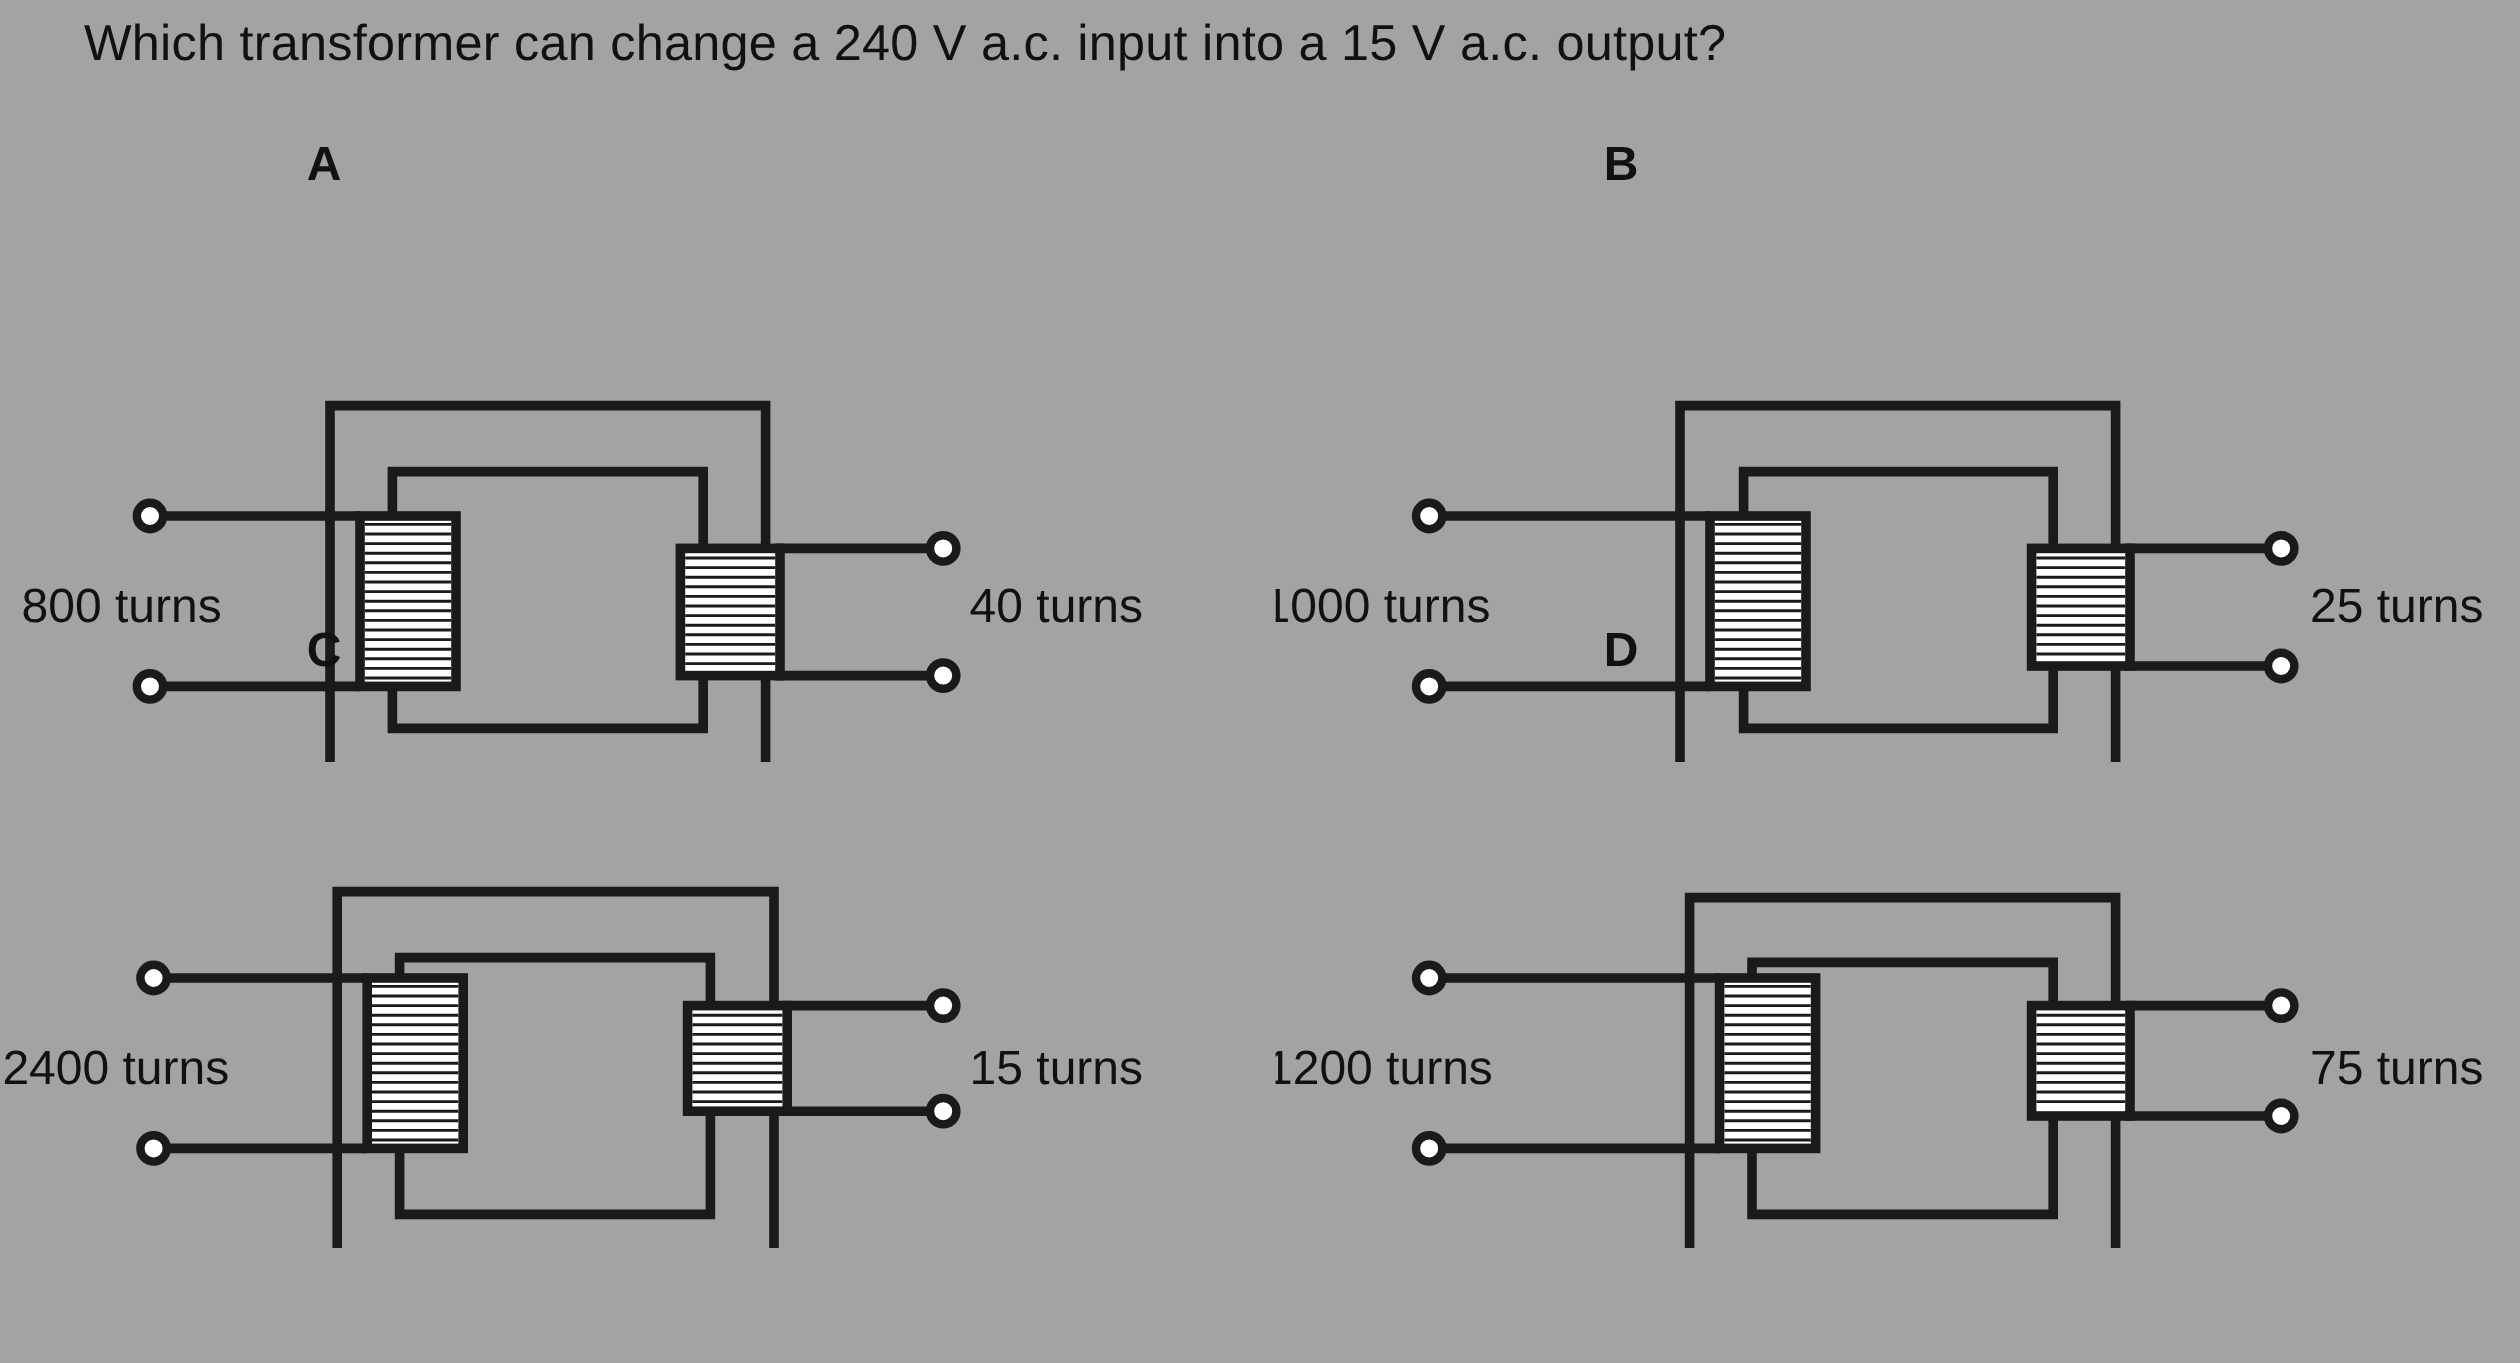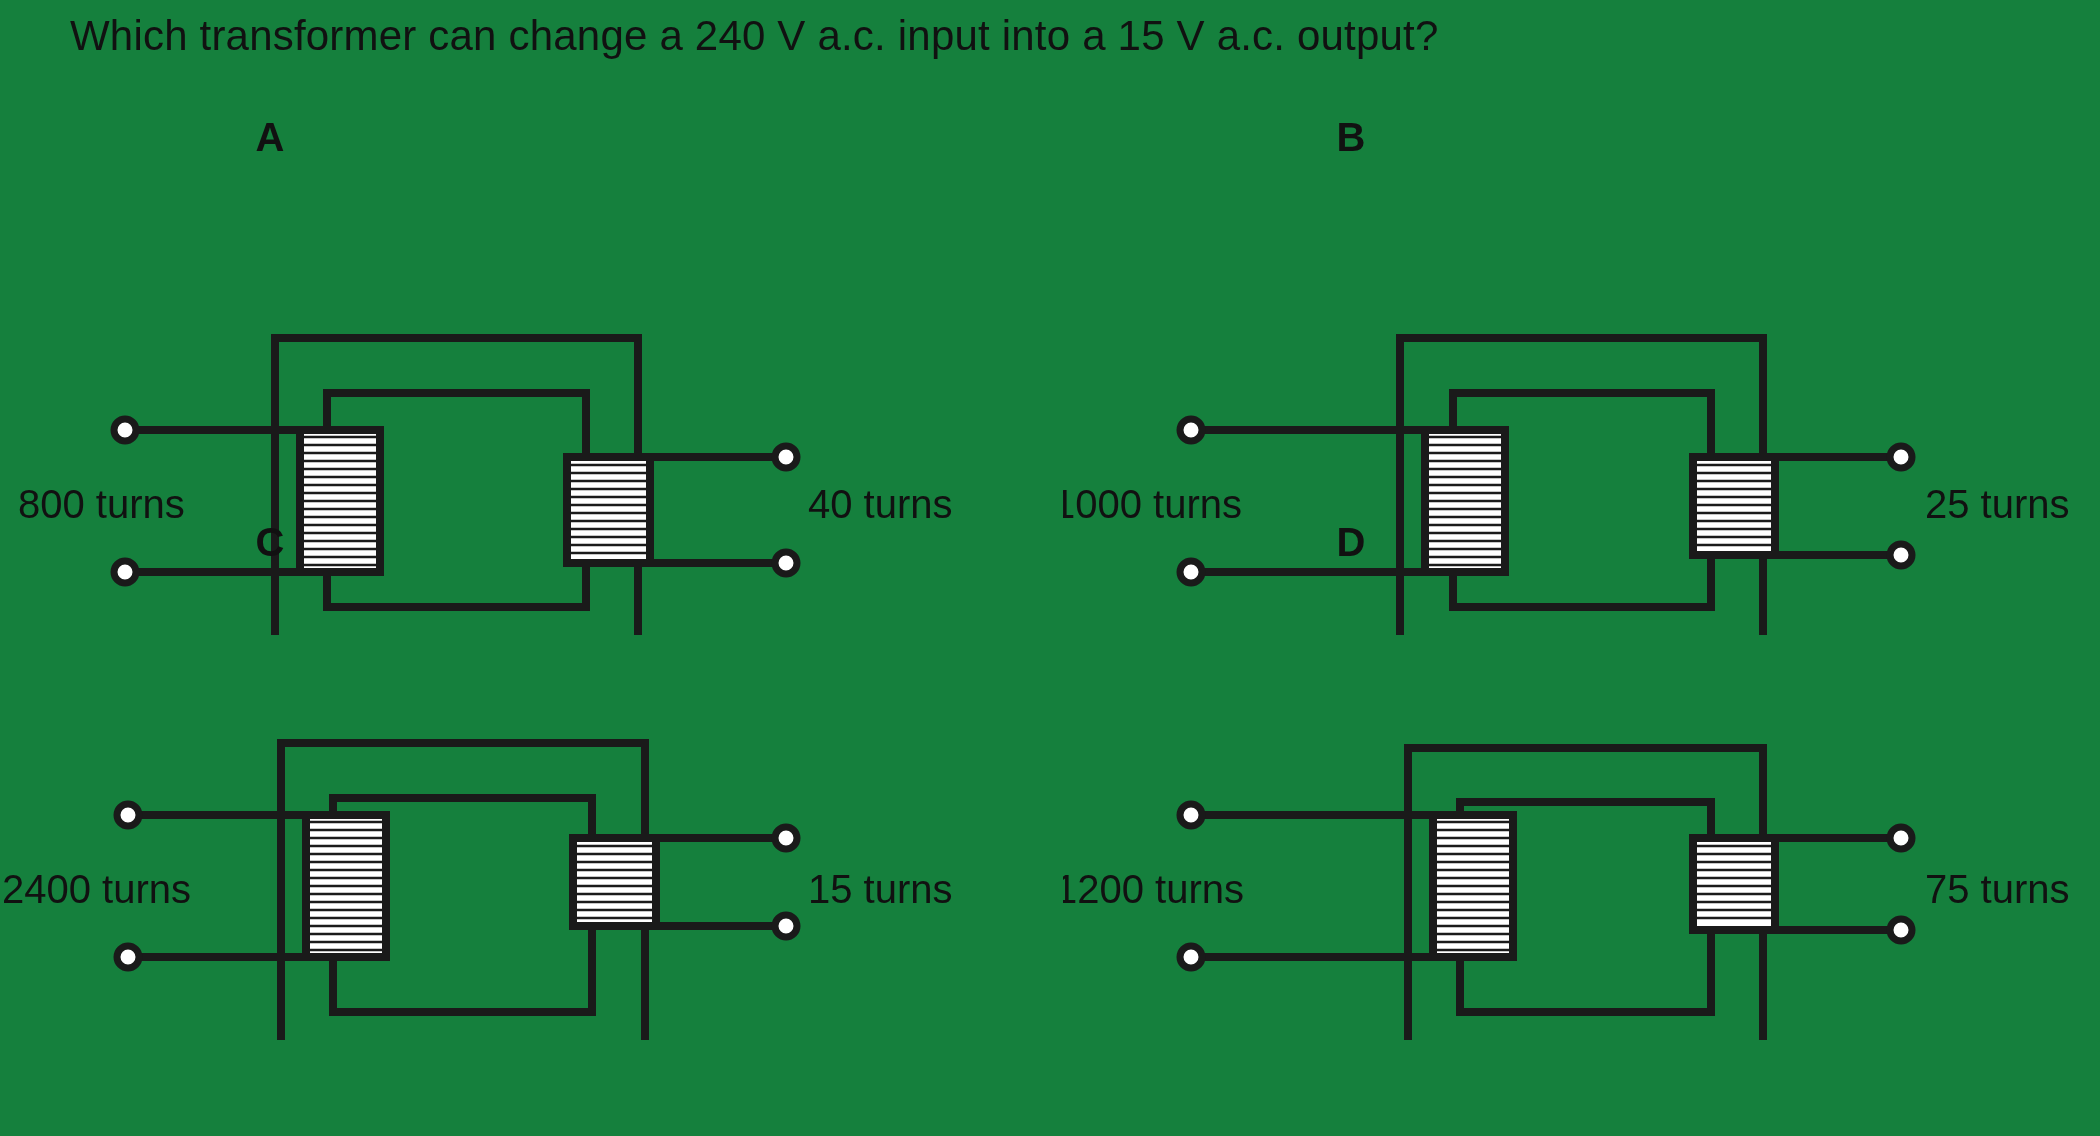--- a/index.html
+++ b/index.html
@@ -12,21 +12,21 @@
     width: 2100px;
     height: 1136px;
     font-family: "Liberation Sans", sans-serif;
     color: #1a1a1a;
     overflow: hidden;
   }
   #page {
     position: relative;
     width: 2100px;
     height: 1136px;
-    background: #15803d;
+    background: #a3a3a3;
   }
   .question-text {
     position: absolute;
     left: 70px;
     top: 12px;
     font-size: 42px;
     line-height: 48px;
     letter-spacing: 0.2px;
     color: #111111;
     white-space: nowrap;

